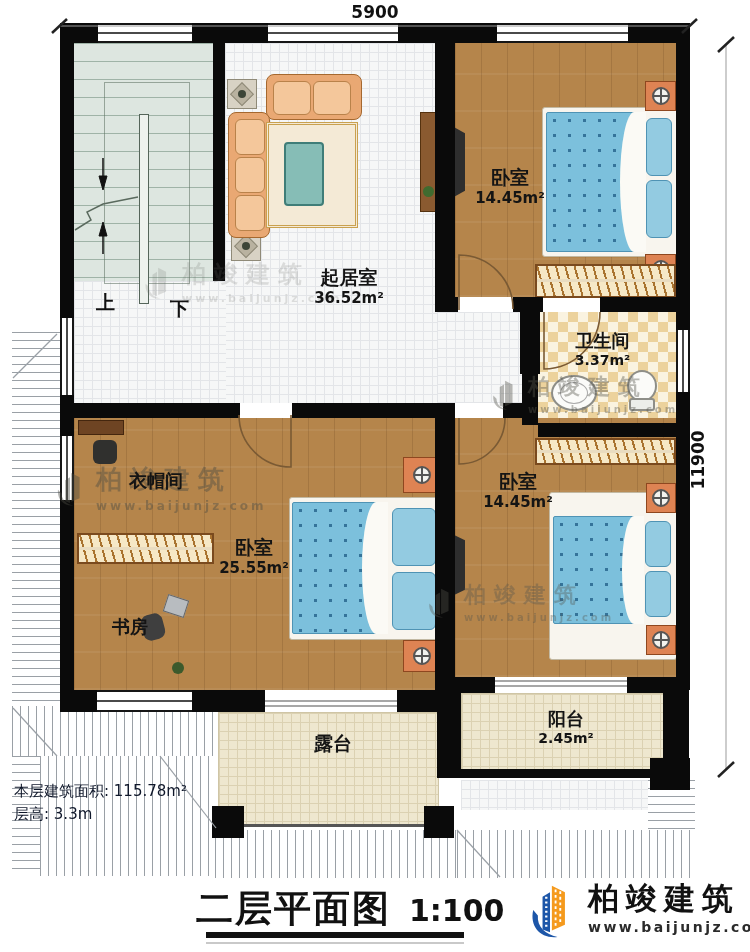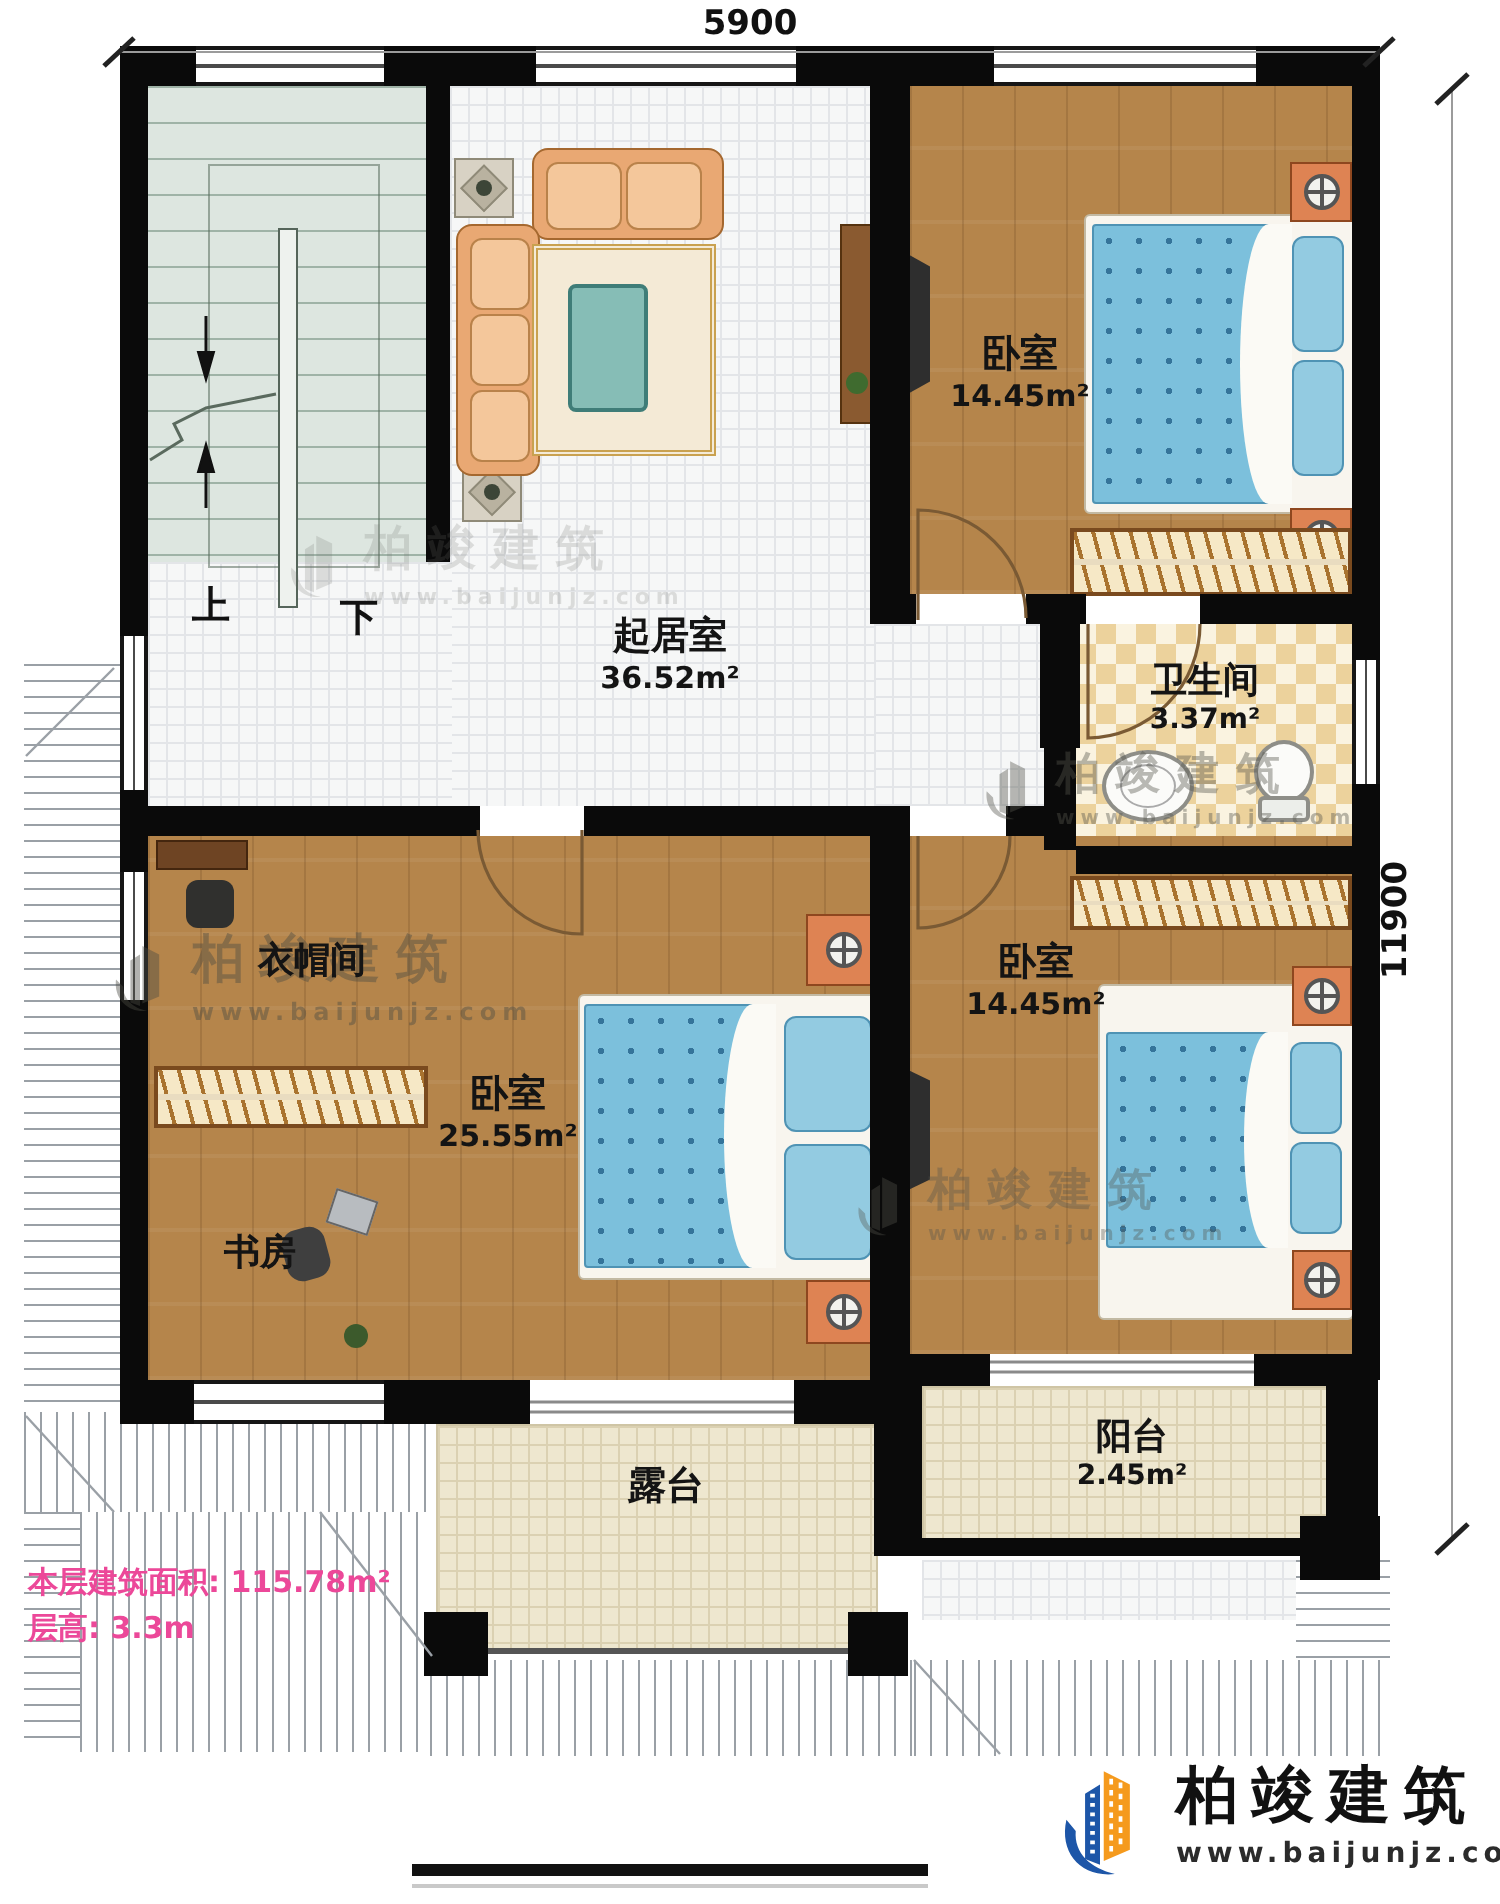--- a/index.html
+++ b/index.html
@@ -61,21 +61,21 @@
   .rlabel .nm{font-weight:bold;}
   .rlabel .ar{font-weight:bold;}
   .stlabel{position:absolute;z-index:7;color:#111;font-weight:bold;font-size:19px;}
   
   .wmk{position:absolute;display:flex;align-items:center;gap:8px;z-index:6;pointer-events:none;}
   .wmk .wtxt{display:flex;flex-direction:column;}
   .wmk .wname{font-weight:bold;letter-spacing:8px;}
   .wmk .wurl{font-weight:bold;letter-spacing:3px;margin-top:2px;}
   
   .dimtext{position:absolute;z-index:7;font-weight:bold;font-size:17px;color:#111;text-align:center;}
-  .notes{position:absolute;left:14px;top:780px;z-index:7;color:#ec4899;font-size:15px;font-weight:bold;line-height:1.5;}
+  .notes{position:absolute;left:14px;top:780px;z-index:7;color:#0f172a;font-size:15px;font-weight:normal;line-height:1.5;}
   .titleblock{position:absolute;left:196px;top:884px;z-index:7;display:flex;align-items:baseline;gap:18px;color:#111;}
   .titleblock .t1{font-size:37px;font-weight:bold;letter-spacing:2px;}
   .titleblock .t2{font-size:30px;font-weight:bold;}
   .brand{position:absolute;left:522px;top:878px;z-index:7;display:flex;align-items:center;gap:10px;}
   .brand .bcol{display:flex;flex-direction:column;}
   .brand .bname{font-size:31px;font-weight:bold;color:#111;letter-spacing:7px;line-height:1;}
   .brand .burl{font-size:14px;font-weight:bold;color:#2b2b2b;letter-spacing:2.5px;margin-top:5px;}
   svg.overlay{position:absolute;left:0;top:0;z-index:5;}
   .rail{position:absolute;left:139px;top:114px;width:10px;height:190px;background:#eef2ee;
         border:1px solid #55655a;box-sizing:border-box;z-index:4;}
@@ -303,21 +303,21 @@
       <path d="M10,36 C8,52 20,64 36,62 C24,60 16,52 16,42 Z" fill="#55554d"></path>
       <path d="M22,20 L30,15 L30,58 L22,55 Z" fill="#55554d"></path>
       <path d="M32,8 L46,15 L46,50 L32,56 Z" fill="#55554d"></path>
     </svg>
     <div class="wtxt">
         <span class="wname" style="font-size:22px;">柏竣建筑</span>
     <span class="wurl" style="font-size:10px;">www.baijunjz.com</span>
       </div>
   </div>
 
-  <div class="rlabel" style="left:270px;top:266px;width:130px;margin-top:41px;">
+  <div class="rlabel" style="left:284px;top:266px;width:130px;">
     <div class="nm" style="font-size:19px;">起居室</div>
     <div class="ar" style="font-size:15px;">36.52m²</div>
   </div>
   <div class="rlabel" style="left:450px;top:166px;width:120px;">
     <div class="nm" style="font-size:19px;">卧室</div>
     <div class="ar" style="font-size:15px;">14.45m²</div>
   </div>
   <div class="rlabel" style="left:545px;top:330px;width:115px;">
     <div class="nm" style="font-size:18px;">卫生间</div>
     <div class="ar" style="font-size:14px;">3.37m²</div>
@@ -347,20 +347,24 @@
   <div class="stlabel" style="left:170px;top:296px;">下</div>
 
   <div class="dimtext" style="left:330px;top:2px;width:90px;">5900</div>
   <div class="dimtext" style="left:666px;top:450px;width:64px;transform:rotate(-90deg);">11900</div>
 
   <div class="notes">
     <div>本层建筑面积: 115.78m²</div>
     <div>层高: 3.3m</div>
   </div>
 
+  <div class="titleblock">
+    <span class="t1">二层平面图</span>
+    <span class="t2">1:100</span>
+  </div>
   <div class="abs" style="left:206px;top:932px;width:258px;height:6px;background:#111;z-index:7;"></div>
   <div class="abs" style="left:206px;top:942px;width:258px;height:2px;background:#c9c9c9;z-index:7;"></div>
 
   <div class="brand">
     <svg width="56" height="62" viewBox="0 0 60 66">
       <path d="M12,34 C8,52 20,65 38,63 C25,60 16,52 17,40 Z" fill="#1d56a8"></path>
       <path d="M22,20 L30,15 L30,58 L22,55 Z" fill="#1d56a8"></path>
       <line x1="26" y1="20" x2="26" y2="54" stroke="#fff" stroke-width="2.5" stroke-dasharray="2 3"></line>
       <path d="M32,8 L46,15 L46,50 L32,56 Z" fill="#f59a1d"></path>
       <line x1="36" y1="12" x2="36" y2="52" stroke="#fff" stroke-width="2" stroke-dasharray="3 3"></line>

